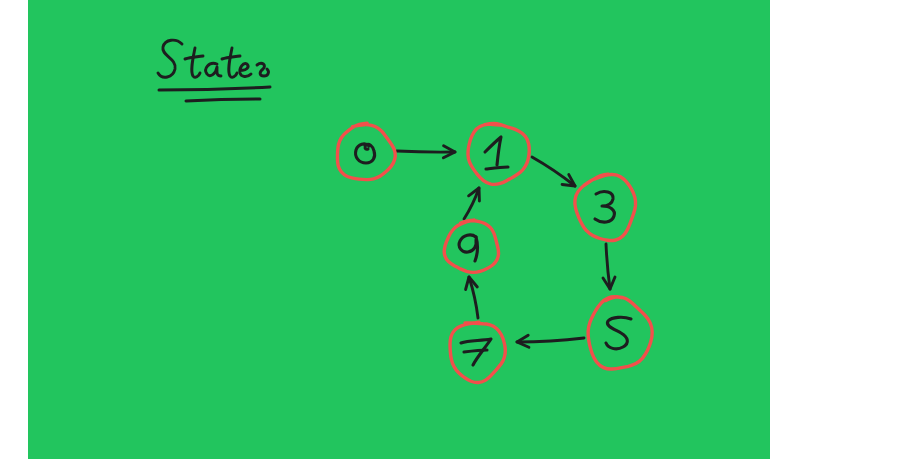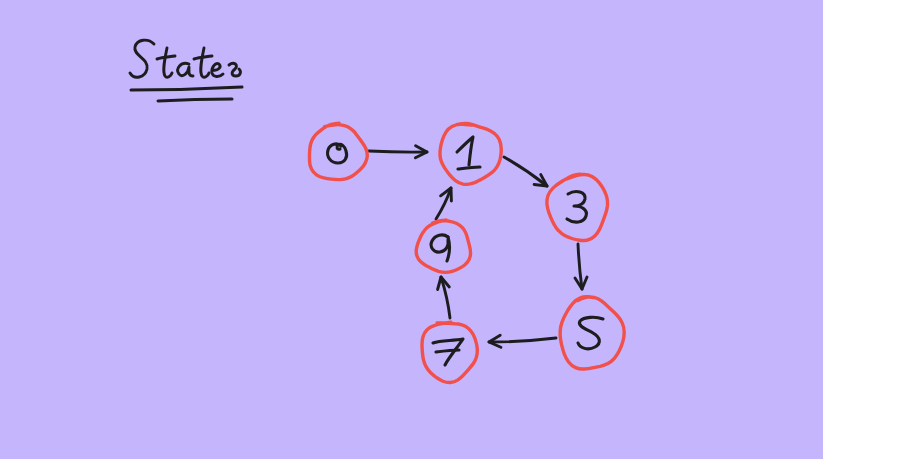--- a/index.html
+++ b/index.html
@@ -1,16 +1,16 @@
 <!DOCTYPE html>
 <html><head>
 <meta charset="utf-8">
 <style>
   html,body{margin:0;padding:0;background:#fff;}
-  .stage{position:relative;width:823px;height:459px;background:#c4b5fd;overflow:hidden;}
+  .stage{position:relative;width:742px;height:459px;background:#22c55e;overflow:hidden;margin-left:28px;}
   svg{display:block;}
   .ink{fill:none;stroke-linecap:round;stroke-linejoin:round;}
   .ghost{fill:transparent;font-family:"Liberation Sans",sans-serif;}
 </style>
 </head>
 <body>
 
 <div class="stage">
   <svg id="board" width="919" height="459" viewBox="0 0 919 459">
       <g aria-label="States">

